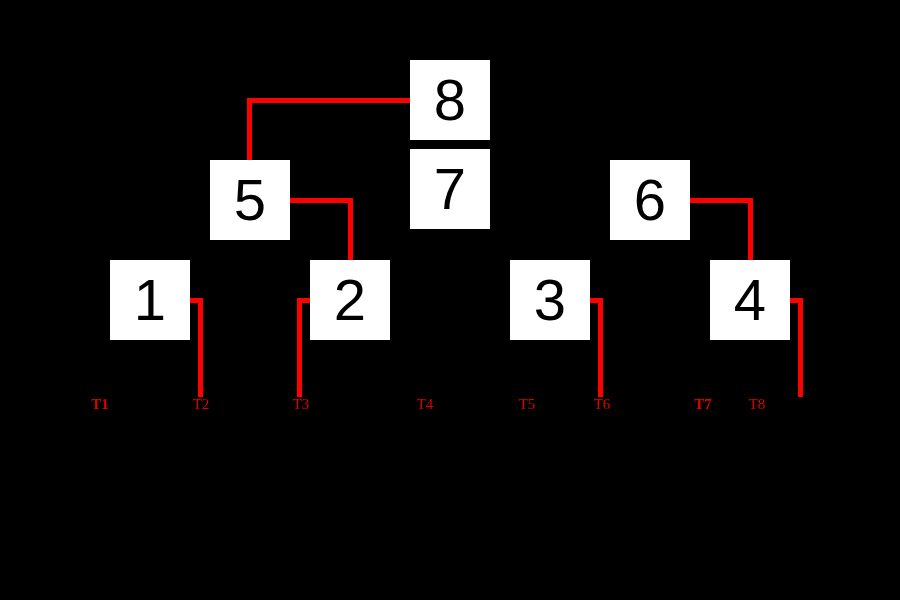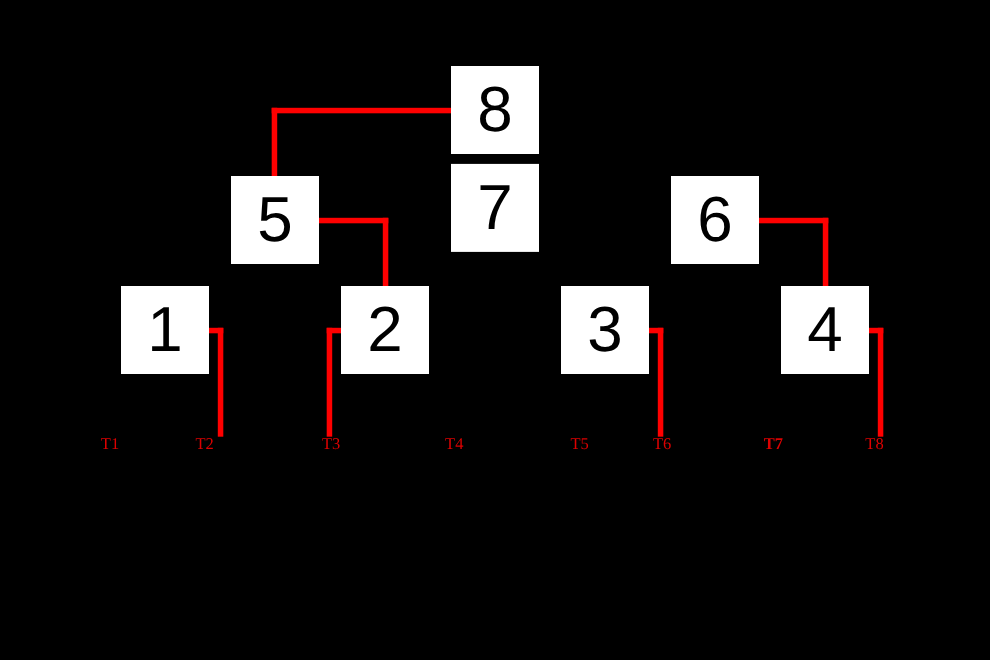--- a/index.html
+++ b/index.html
@@ -61,28 +61,28 @@
   #c64v { left: 748px; top: 198px; width: 5px;   height: 62px; }
   #c1h  { left: 190px; top: 298px; width: 13px;  height: 5px; }
   #c1v  { left: 198px; top: 298px; width: 5px;   height: 99px; }
   #c2h  { left: 297px; top: 298px; width: 13px;  height: 5px; }
   #c2v  { left: 297px; top: 298px; width: 5px;   height: 99px; }
   #c3h  { left: 590px; top: 298px; width: 13px;  height: 5px; }
   #c3v  { left: 598px; top: 298px; width: 5px;   height: 99px; }
   #c4h  { left: 790px; top: 298px; width: 13px;  height: 5px; }
   #c4v  { left: 798px; top: 298px; width: 5px;   height: 99px; }
   
-  #t1 { left: 87px; }
-  #t2 { left: 173px; }
+  #t1 { left: 87px; font-weight: bold; }
+  #t2 { left: 188px; }
   #t3 { left: 288px; }
-  #t4 { left: 400px; }
+  #t4 { left: 412px; }
   #t5 { left: 514px; }
   #t6 { left: 589px; }
   #t7 { left: 690px; font-weight: bold; }
-  #t8 { left: 782px; }
+  #t8 { left: 744px; }
 </style>
 </head>
 <body>
 
 <div class="canvas">
 
   <div class="line" id="c85h"></div>
   <div class="line" id="c85v"></div>
   <div class="line" id="c52h"></div>
   <div class="line" id="c52v"></div>

